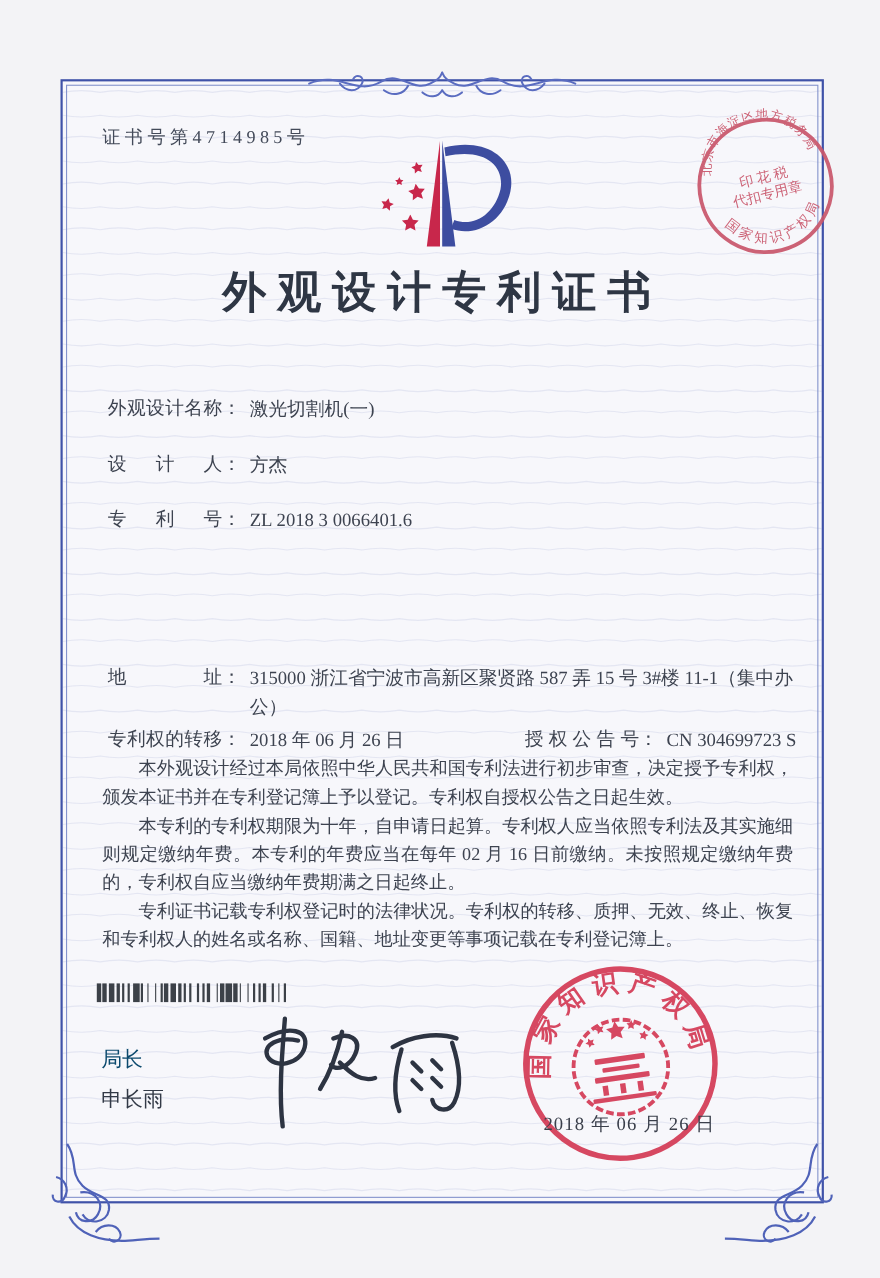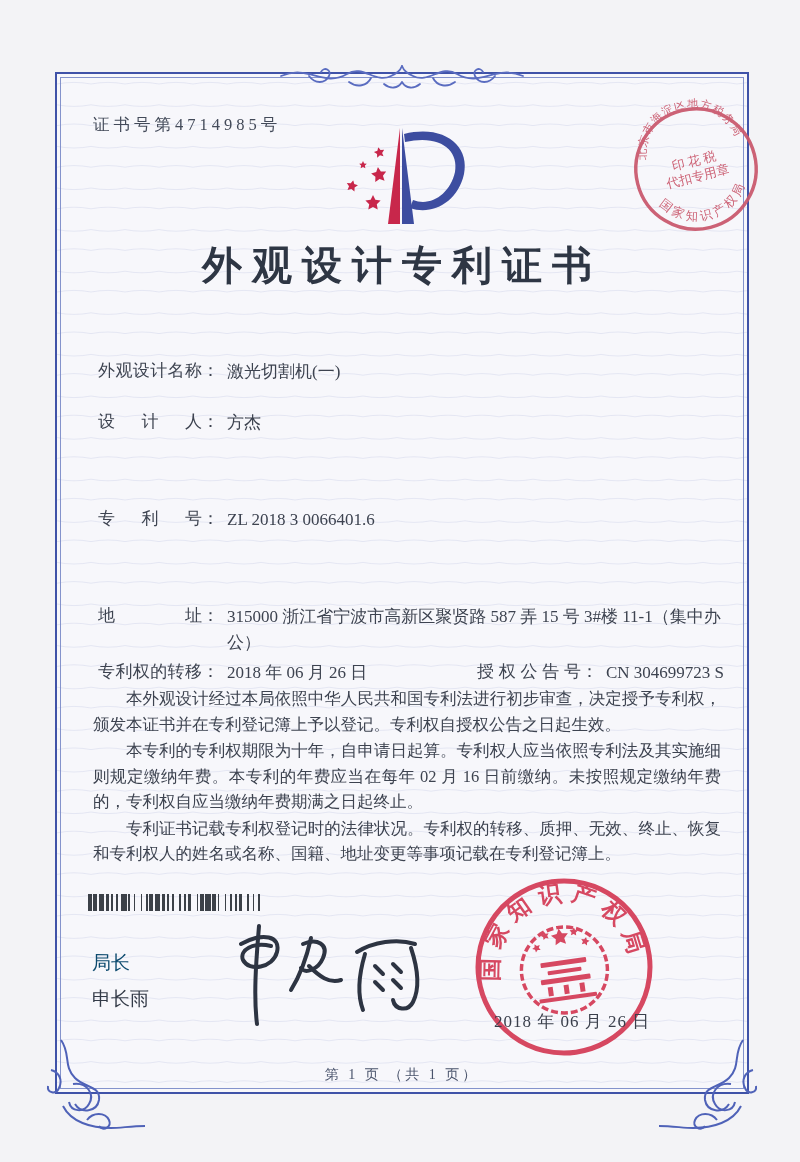--- a/index.html
+++ b/index.html
@@ -171,21 +171,21 @@
     </svg>
 
     <div id="title" class="abs">外观设计专利证书</div>
 
     <div class="abs frow" style="top:285px;">
       <span class="flabel">外观设计名称</span><span class="fcolon">：</span><span class="fvalue">激光切割机(一)</span>
     </div>
     <div class="abs frow" style="top:336px;">
       <span class="flabel">设计人</span><span class="fcolon">：</span><span class="fvalue">方杰</span>
     </div>
-    <div class="abs frow" style="top:386px;margin-top:47px;">
+    <div class="abs frow" style="top:386px;">
       <span class="flabel">专利号</span><span class="fcolon">：</span><span class="fvalue">ZL 2018 3 0066401.6</span>
     </div>
     <div class="abs frow" style="top:530px;">
       <span class="flabel">地址</span><span class="fcolon">：</span><span class="fvalue" style="max-width:500px;">315000 浙江省宁波市高新区聚贤路 587 弄 15 号 3#楼 11-1（集中办公）</span>
     </div>
     <div class="abs frow" style="top:586px;">
       <span class="flabel">专利权的转移</span><span class="fcolon">：</span><span class="fvalue">2018 年 06 月 26 日</span>
     </div>
     <div class="abs frow" style="top:586px;left:420px;">
       <span class="flabel">授权公告号</span><span class="fcolon">：</span><span class="fvalue">CN 304699723 S</span>
@@ -236,15 +236,14 @@
         <rect x="70" y="105" width="50" height="5" rx="1"></rect>
         <rect x="76" y="113" width="5" height="9"></rect>
         <rect x="92" y="113" width="5" height="9"></rect>
         <rect x="108" y="113" width="5" height="9"></rect>
         <rect x="66" y="124" width="58" height="4" rx="1"></rect>
       </g>
     </svg>
 
     <div id="seal-date" class="abs">2018 年 06 月 26 日</div>
 
-    <div id="footer" class="abs">第 1 页 （共 1 页）</div>
   </div>
 </div>
 
 </body></html>

